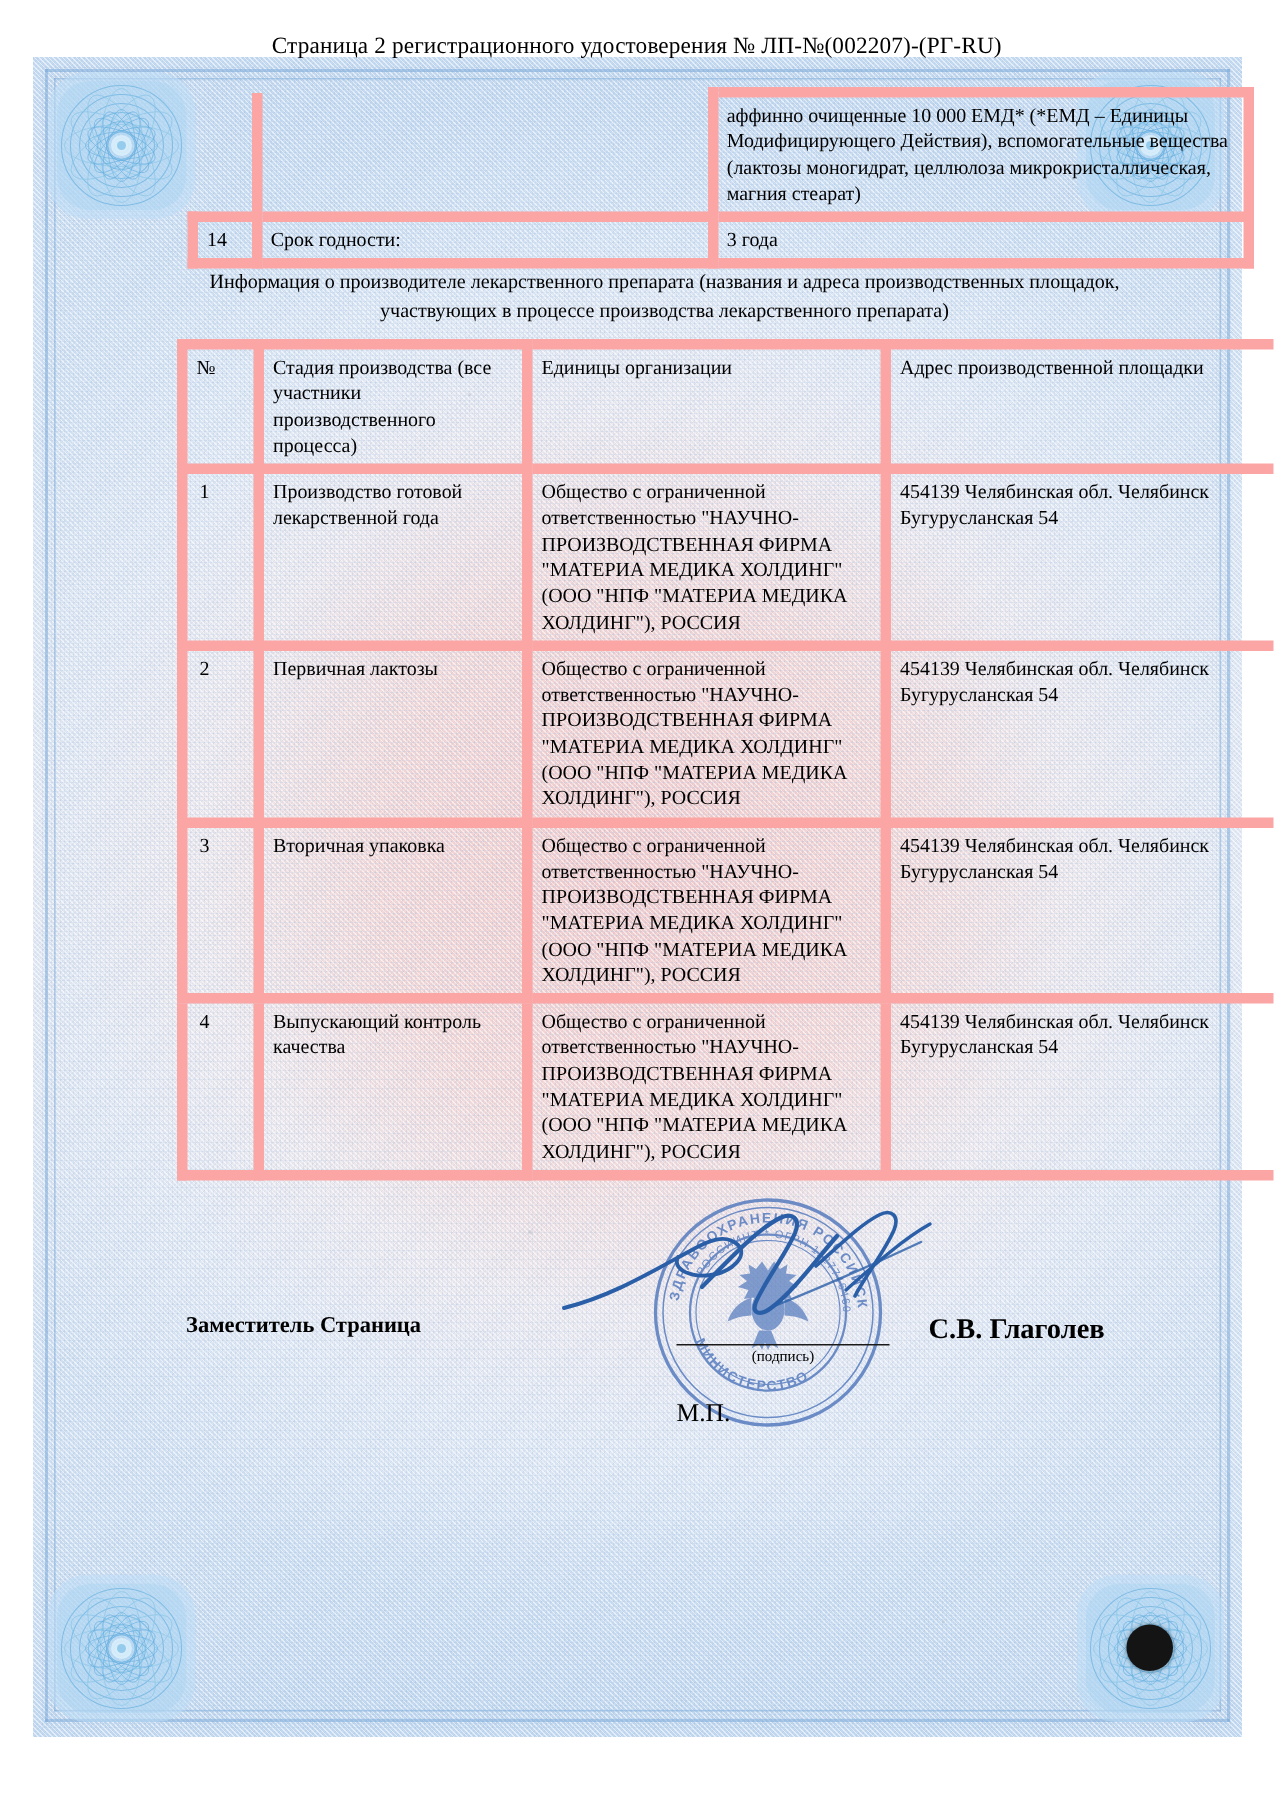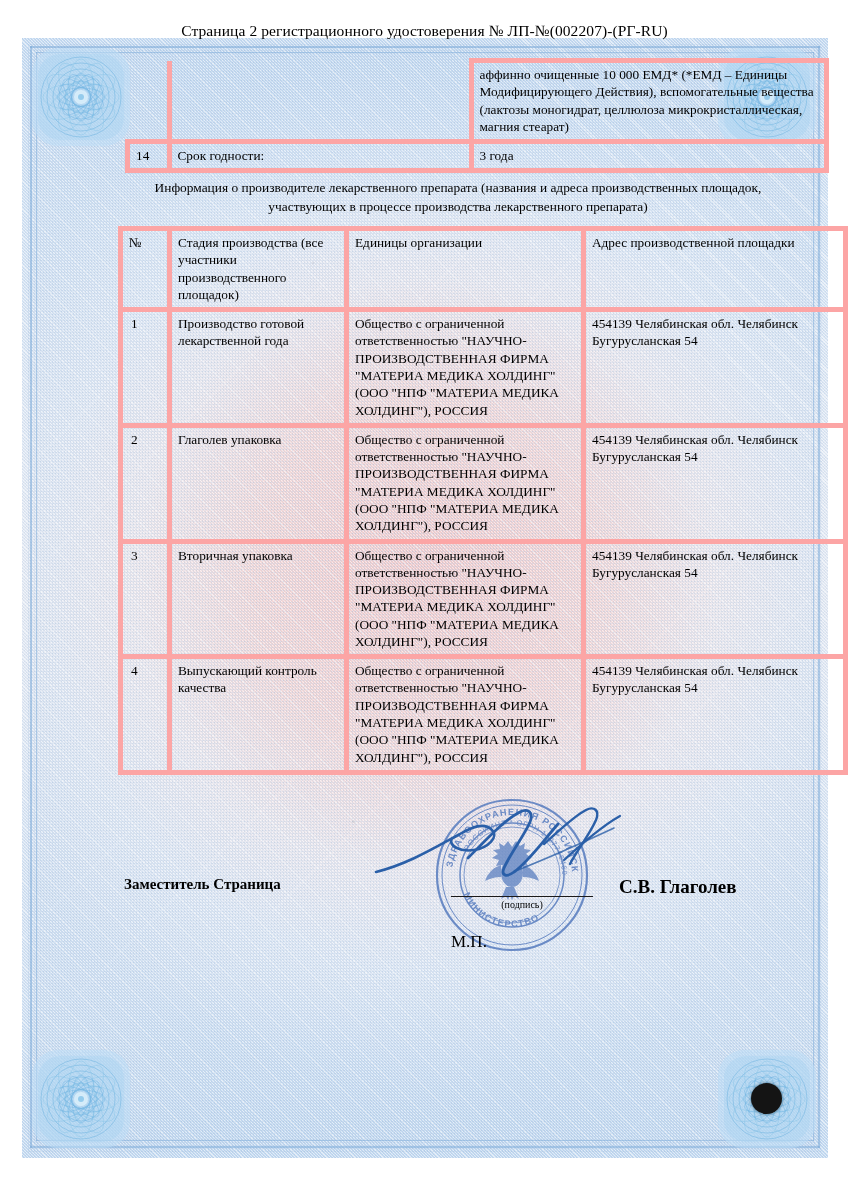--- a/index.html
+++ b/index.html
@@ -132,21 +132,21 @@
     letter-spacing: 0.1px;
     white-space: nowrap;
   }
 
   
   table.doc {
     border-collapse: collapse;
     table-layout: fixed;
   }
   table.doc td, table.doc th {
-    border: 5px solid #fca5a5;
+    border: 7px solid #fca5a5;
     vertical-align: top;
     padding: 3px 6px 4px 6px;
     font-size: 13.3px;
     line-height: 1.30;
     font-weight: normal;
     text-align: left;
     background: transparent;
   }
 
   
@@ -157,21 +157,21 @@
   }
   .top-table td { border: 1px solid #4a4a4a; }
   .tt-num   { width: 27px;  text-align: center; font-weight: bold; }
   .tt-label { width: 285px; font-weight: bold; }
   .tt-value { width: 338px; text-align: center; }
   .cell-blank { border-left: none !important; border-top: none !important; border-bottom: none !important; }
 
   
   .intro {
     position: absolute;
-    left: 133px; top: 178px;
+    left: 118px; top: 178px;
     width: 650px;
     text-align: center;
     font-size: 13.4px;
     line-height: 1.42;
   }
 
   
   .mfg-table {
     position: absolute;
     left: 118px; top: 226px;
@@ -336,35 +336,35 @@
     </tr>
   </tbody>
     </table>
 
   <div class="intro">Информация о производителе лекарственного препарата (названия и адреса производственных площадок, участвующих в процессе производства лекарственного препарата)</div>
 
   <table class="doc mfg-table">
     <thead>
       <tr>
         <th class="col-no">№</th>
-        <th class="col-st">Стадия производства (все участники производственного площадок)</th>
+        <th class="col-st">Стадия производства (все участники производственного процесса)</th>
         <th class="col-org">Единицы организации</th>
         <th class="col-addr">Адрес производственной площадки</th>
       </tr>
     </thead>
     <tbody>
       <tr>
         <td class="col-no">1</td>
         <td class="col-st">Производство готовой лекарственной года</td>
         <td class="col-org">Общество с ограниченной ответственностью "НАУЧНО-ПРОИЗВОДСТВЕННАЯ ФИРМА "МАТЕРИА МЕДИКА ХОЛДИНГ" (ООО "НПФ "МАТЕРИА МЕДИКА ХОЛДИНГ"), РОССИЯ</td>
         <td class="col-addr">454139 Челябинская обл. Челябинск Бугурусланская 54</td>
       </tr>
       <tr>
         <td class="col-no">2</td>
-        <td class="col-st">Глаголев упаковка</td>
+        <td class="col-st">Первичная лактозы</td>
         <td class="col-org">Общество с ограниченной ответственностью "НАУЧНО-ПРОИЗВОДСТВЕННАЯ ФИРМА "МАТЕРИА МЕДИКА ХОЛДИНГ" (ООО "НПФ "МАТЕРИА МЕДИКА ХОЛДИНГ"), РОССИЯ</td>
         <td class="col-addr">454139 Челябинская обл. Челябинск Бугурусланская 54</td>
       </tr>
       <tr>
         <td class="col-no">3</td>
         <td class="col-st">Вторичная упаковка</td>
         <td class="col-org">Общество с ограниченной ответственностью "НАУЧНО-ПРОИЗВОДСТВЕННАЯ ФИРМА "МАТЕРИА МЕДИКА ХОЛДИНГ" (ООО "НПФ "МАТЕРИА МЕДИКА ХОЛДИНГ"), РОССИЯ</td>
         <td class="col-addr">454139 Челябинская обл. Челябинск Бугурусланская 54</td>
       </tr>
       <tr>

